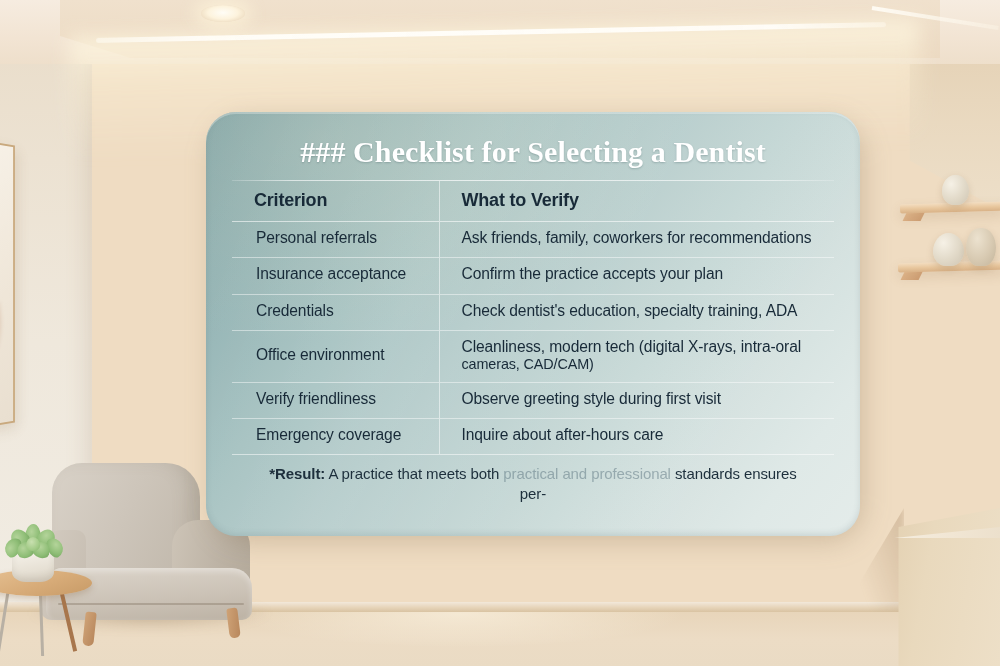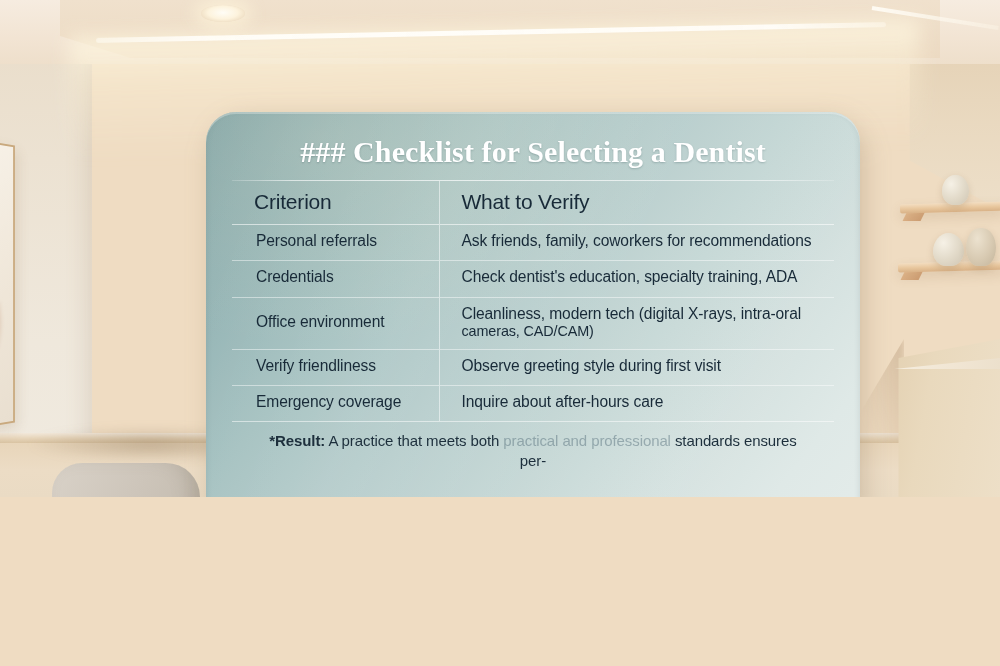--- a/index.html
+++ b/index.html
@@ -8,21 +8,21 @@
     width: 1000px;
     height: 666px;
     overflow: hidden;
     font-family: "Liberation Sans", sans-serif;
     background: #efdcc2;
   }
 
   .scene {
     position: relative;
     width: 1000px;
-    height: 497px;
+    height: 666px;
     overflow: hidden;
   }
 
   
 
   
   .wall-back {
     position: absolute;
     left: 0; top: 0;
     width: 1000px; height: 612px;
@@ -407,22 +407,22 @@
 
   table.checklist th,
   table.checklist td {
     text-align: left;
     vertical-align: middle;
     color: #182a38;
     font-family: "Liberation Sans", sans-serif;
   }
 
   table.checklist th {
-    font-size: 21px;
-    font-weight: 400;
+    font-size: 18px;
+    font-weight: 700;
     padding: 9px 8px 10px 22px;
     letter-spacing: -0.2px;
   }
   table.checklist th.col2 { padding-left: 22px; }
 
   table.checklist tr.hdr {
     border-bottom: 1px solid rgba(255,255,255,0.58);
   }
 
   table.checklist td {
@@ -565,20 +565,24 @@
         <thead>
           <tr class="hdr">
             <th class="col1">Criterion</th>
             <th class="col2">What to Verify</th>
           </tr>
         </thead>
         <tbody>
           <tr>
             <td class="c-crit">Personal referrals</td>
             <td class="c-ver">Ask friends, family, coworkers for recommendations</td>
+          </tr>
+          <tr>
+            <td class="c-crit">Insurance acceptance</td>
+            <td class="c-ver">Confirm the practice accepts your plan</td>
           </tr>
           <tr>
             <td class="c-crit">Credentials</td>
             <td class="c-ver">Check dentist's education, specialty training, ADA</td>
           </tr>
           <tr>
             <td class="c-crit">Office environment</td>
             <td class="c-ver"><span>Cleanliness, modern tech (digital X-rays, intra-oral</span><span class="subline">cameras, CAD/CAM)</span></td>
           </tr>
           <tr>

